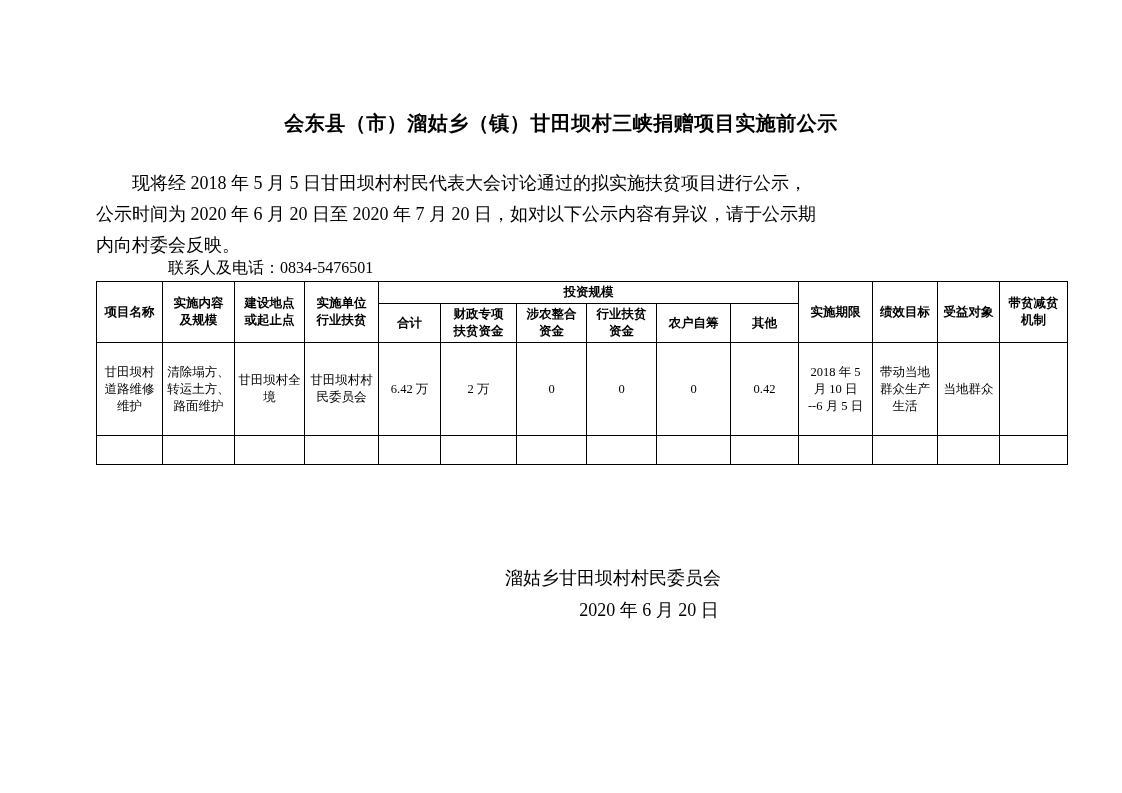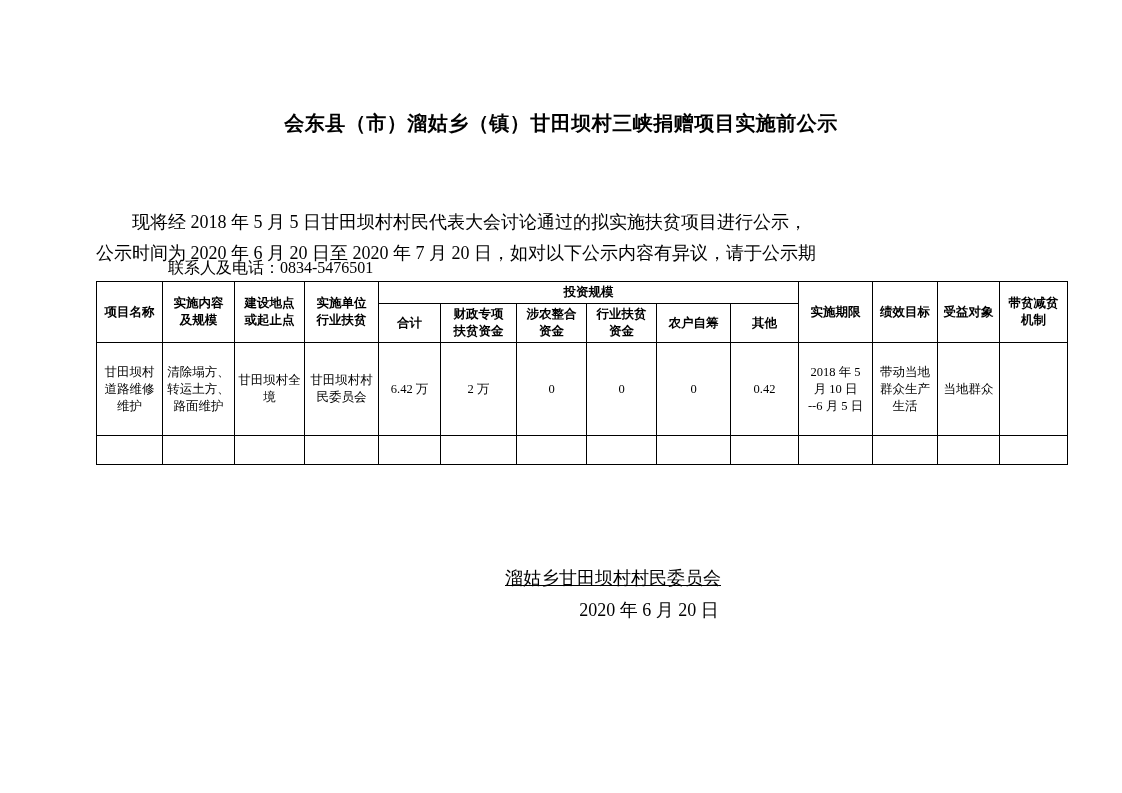--- a/index.html
+++ b/index.html
@@ -33,21 +33,20 @@
     width: 1122px;
   }
   .para {
     position: absolute;
     top: 168px;
     left: 96px;
     width: 930px;
     font-size: 18px;
     line-height: 31px;
     text-indent: 0;
-    margin-top: 39px;
   }
   .para .l1 { display: block; padding-left: 36px; }
   .para .l2 { display: block; padding-left: 0px; }
   .para .l3 { display: block; padding-left: 0px; }
   .contact {
     position: absolute;
     top: 258px;
     left: 168px;
     font-size: 16px;
   }
@@ -76,34 +75,35 @@
   .row-empty td { height: 24px; }
   .sign {
     position: absolute;
     top: 562px;
     left: 0;
     width: 1122px;
     text-align: center;
     font-size: 18px;
     line-height: 32px;
   }
-  .sign .s1 { display: block; padding-left: 104px; text-decoration: underline; }
+  .sign .s1 { display: block; padding-left: 104px; }
   .sign .s2 { display: block; padding-left: 130px; margin-left: 46px; }
   .nowrap { white-space: nowrap; }
 </style>
 </head>
 <body>
 
 <div class="page">
 
   <div class="doc-title">会东县（市）溜姑乡（镇）甘田坝村三峡捐赠项目实施前公示</div>
 
   <div class="para">
     <span class="l1">现将经 2018 年 5 月 5 日甘田坝村村民代表大会讨论通过的拟实施扶贫项目进行公示，</span>
     <span class="l2">公示时间为 2020 年 6 月 20 日至 2020 年 7 月 20 日，如对以下公示内容有异议，请于公示期</span>
+    <span class="l3">内向村委会反映。</span>
   </div>
 
   <div class="contact">联系人及电话：0834-5476501</div>
 
   <table class="main">
     <colgroup>
       <col style="width:66px">
       <col style="width:72px">
       <col style="width:70px">
       <col style="width:74px">

